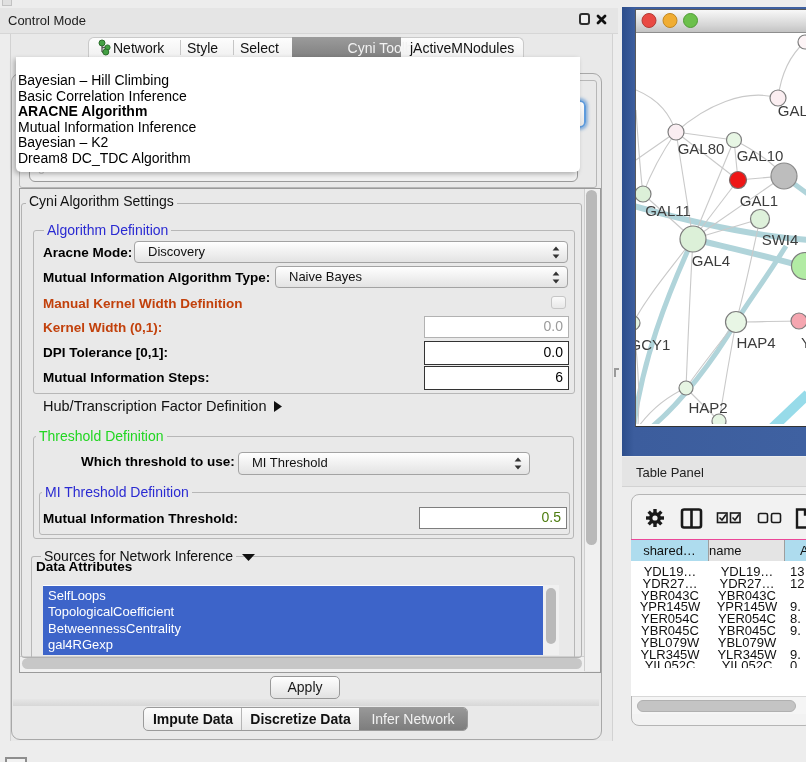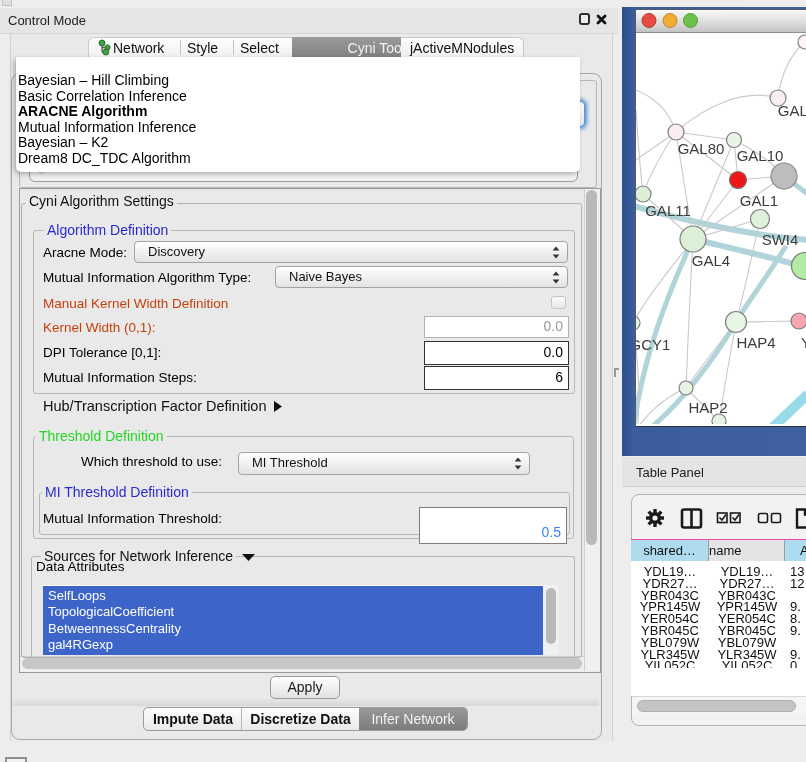--- a/index.html
+++ b/index.html
@@ -8,21 +8,21 @@
   .abs{position:absolute;}
   .b{font-weight:bold;}
   .gb{border:1px solid #b7b7b7;border-radius:3px;}
   .gtitle{position:absolute;background:#e9e9e9;padding:0 3px;line-height:15px;font-size:14px;}
   .combo{position:absolute;border:1px solid #a3a3a3;border-radius:4px;
          background:linear-gradient(#ffffff,#f2f2f2 45%,#e3e3e3);
          font-size:13px;color:#111;}
   .combo .ct{position:absolute;left:13px;top:2px;}
   .combo svg.ar{position:absolute;right:7px;top:50%;margin-top:-6.5px;}
   .fld{position:absolute;background:#fff;font-size:14px;text-align:right;}
-  .lbl{position:absolute;font-size:13.5px;font-weight:normal;color:#000;white-space:nowrap;}
+  .lbl{position:absolute;font-size:13.5px;font-weight:bold;color:#000;white-space:nowrap;}
   .dis{color:#c2410c;}
 </style>
 </head>
 <body>
 
 <div class="abs" style="left:2px;top:0;width:8px;height:5px;background:#e0e0e0;border:1px solid #c2c2c2;border-top:none;"></div>
 
 <div class="abs" style="left:10px;top:33px;width:601px;height:708px;background:#e9e9e9;border-right:1px solid #d2d2d2;border-left:1px solid #d2d2d2;"></div>
 
 <div class="abs" style="left:0;top:8px;width:618px;height:25px;background:#e5e5e5;border-bottom:1px solid #d6d6d6;"></div>
@@ -110,21 +110,21 @@
     <span class="ct">MI Threshold</span>
     <svg class="ar" width="8" height="13" viewBox="0 0 8 13">
       <path d="M4 0.5 L7.4 4.6 L0.6 4.6 Z M4 12.5 L7.4 8.4 L0.6 8.4 Z" fill="#333"></path>
     </svg>
   </div>
 
 <div class="abs gb" style="left:39px;top:492px;width:529px;height:41px;"></div>
 <div class="gtitle" style="left:42px;top:485px;color:#2a2ad2;">MI Threshold Definition</div>
 
 <div class="lbl" style="left:43px;top:511px;">Mutual Information Threshold:</div>
-<div class="fld" style="left:419px;top:507px;width:141px;height:19px;border:1px solid #7e7e7e;color:#3b82f6;padding:16px 5px 0 0;">0.5</div>
+<div class="fld" style="left:419px;top:507px;width:141px;height:19px;border:1px solid #7e7e7e;color:#4d7c0f;padding:1px 5px 0 0;">0.5</div>
 
 <div class="abs" style="left:31px;top:556px;width:542px;height:100px;border:1px solid #b7b7b7;border-bottom:none;border-radius:3px 3px 0 0;"></div>
 <div class="gtitle" style="left:41px;top:549px;color:#111;">Sources for Network Inference</div>
 <svg class="abs" style="left:241px;top:552px;" width="15" height="10" viewBox="0 0 15 10">
     <path d="M1 2 L14 2 L7.5 9 Z" fill="#111"></path>
   </svg>
 
 <div class="lbl" style="left:36px;top:559px;">Data Attributes</div>
 
 <div class="abs" style="left:43px;top:585px;width:516px;height:70px;background:#fff;overflow:hidden;">

